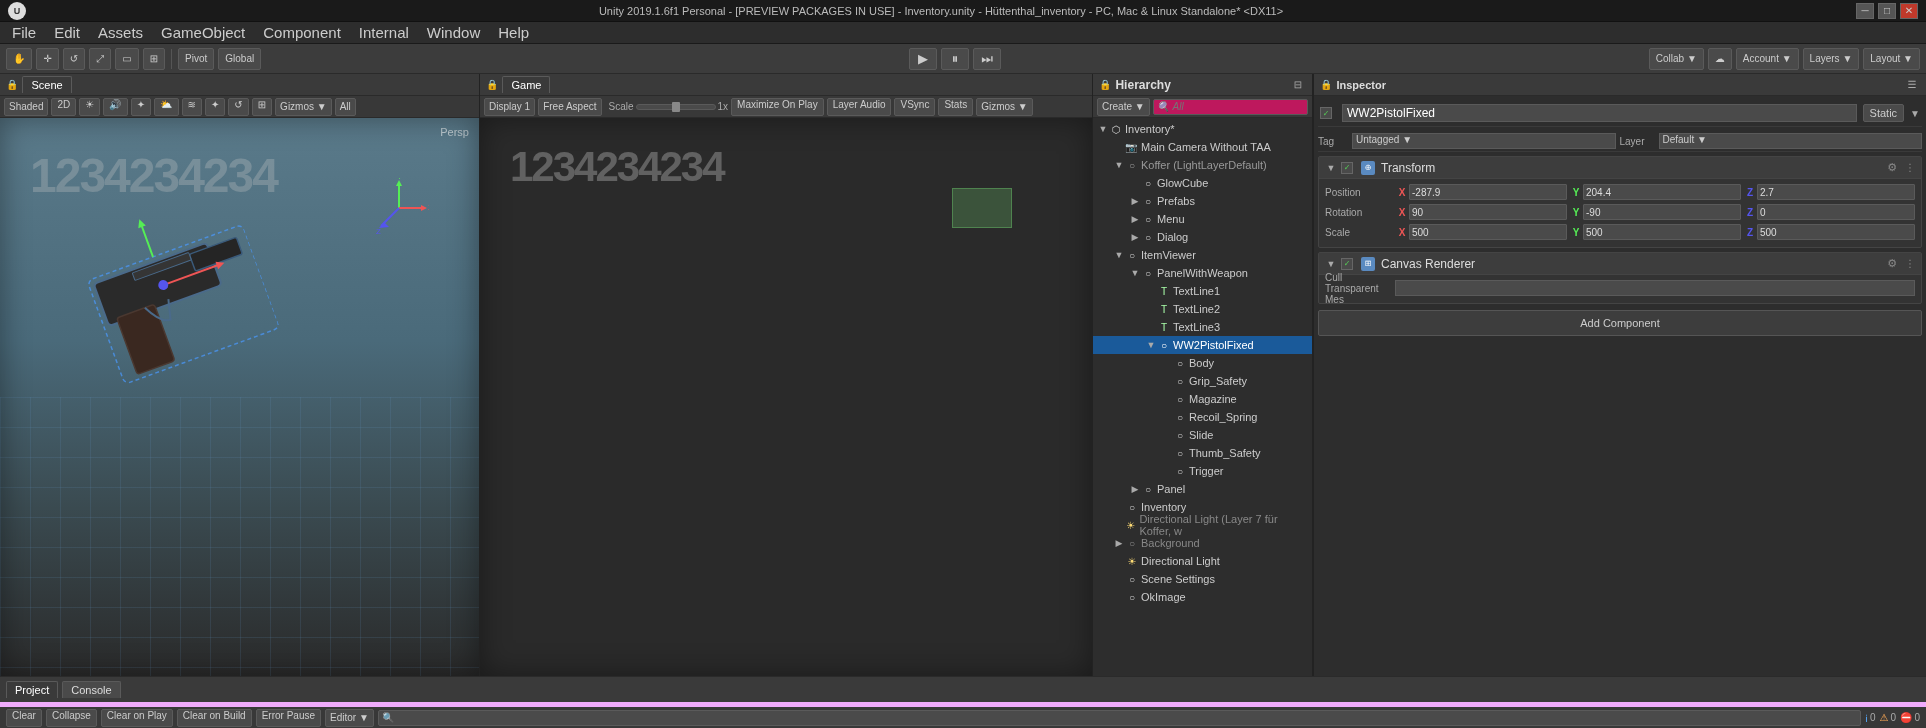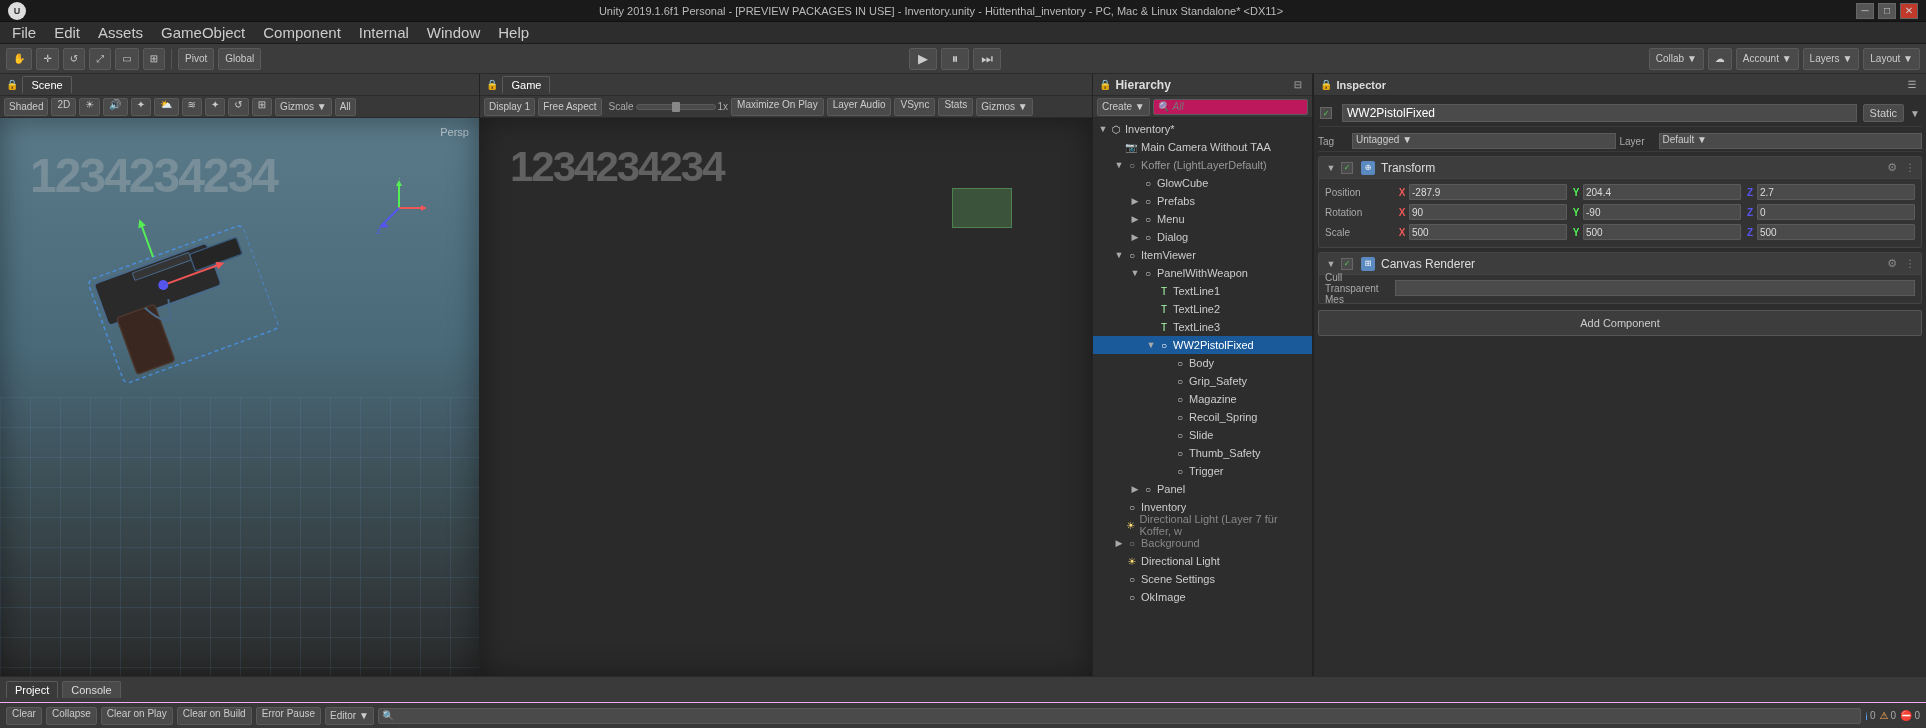--- a/index.html
+++ b/index.html
@@ -442,21 +442,21 @@
       gap: 4px;
       border-top: 1px solid #2a2a2a;
     }
     #console-bar {
       height: 26px;
       background: #383838;
       display: flex;
       align-items: center;
       padding: 0 6px;
       gap: 4px;
-      border-top: 1px solid #f0abfc;
+      border-top: 5px solid #f0abfc;
     }
     .console-search {
       flex: 1;
       height: 16px;
       background: #4a4a4a;
       border: 1px solid #5a5a5a;
       color: #ccc;
       font-size: 10px;
       padding: 0 4px;
       border-radius: 2px;

